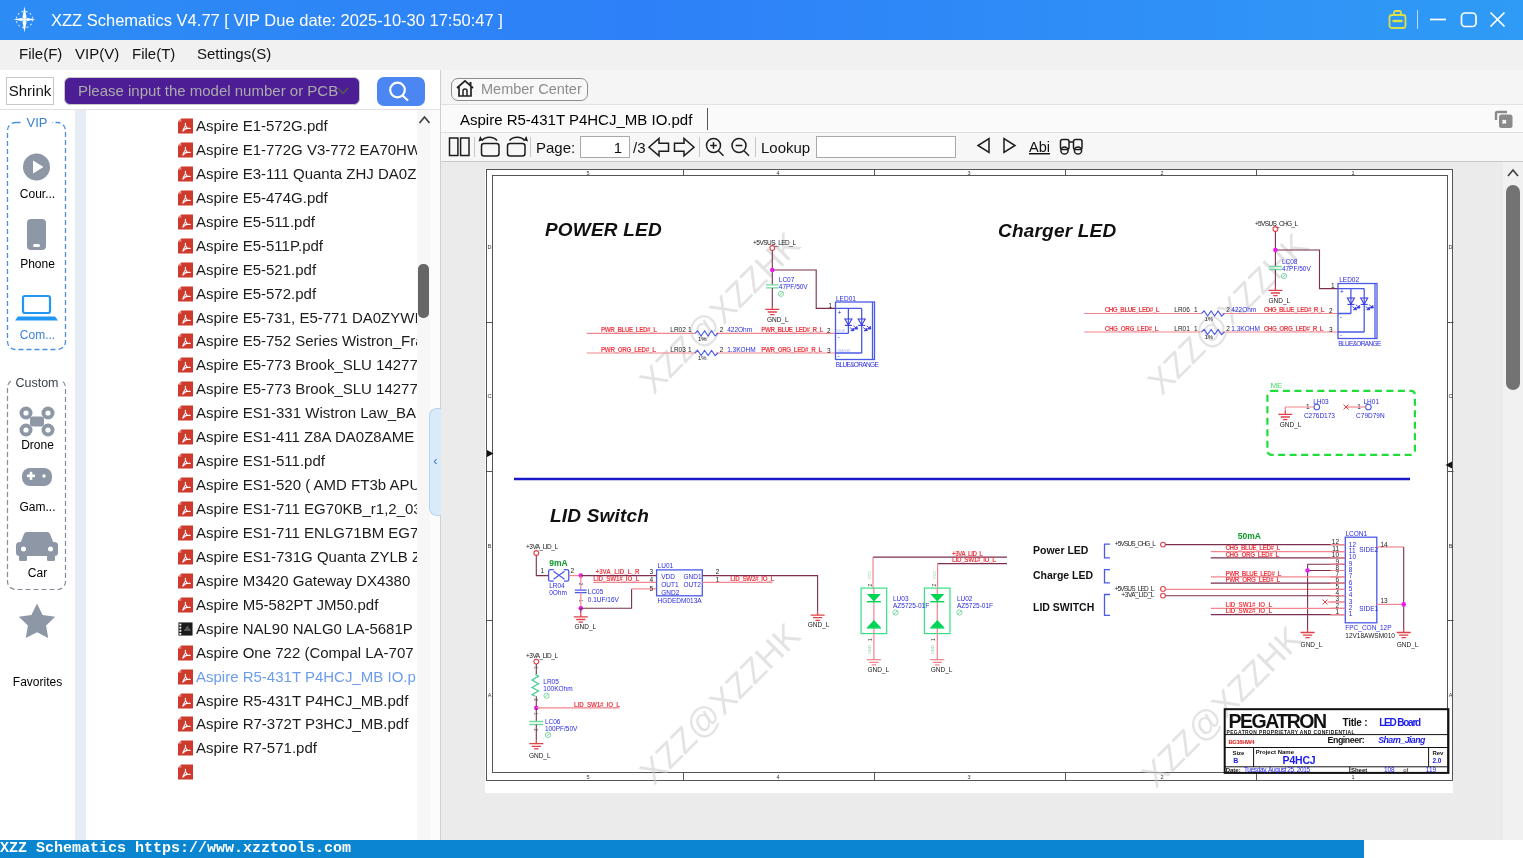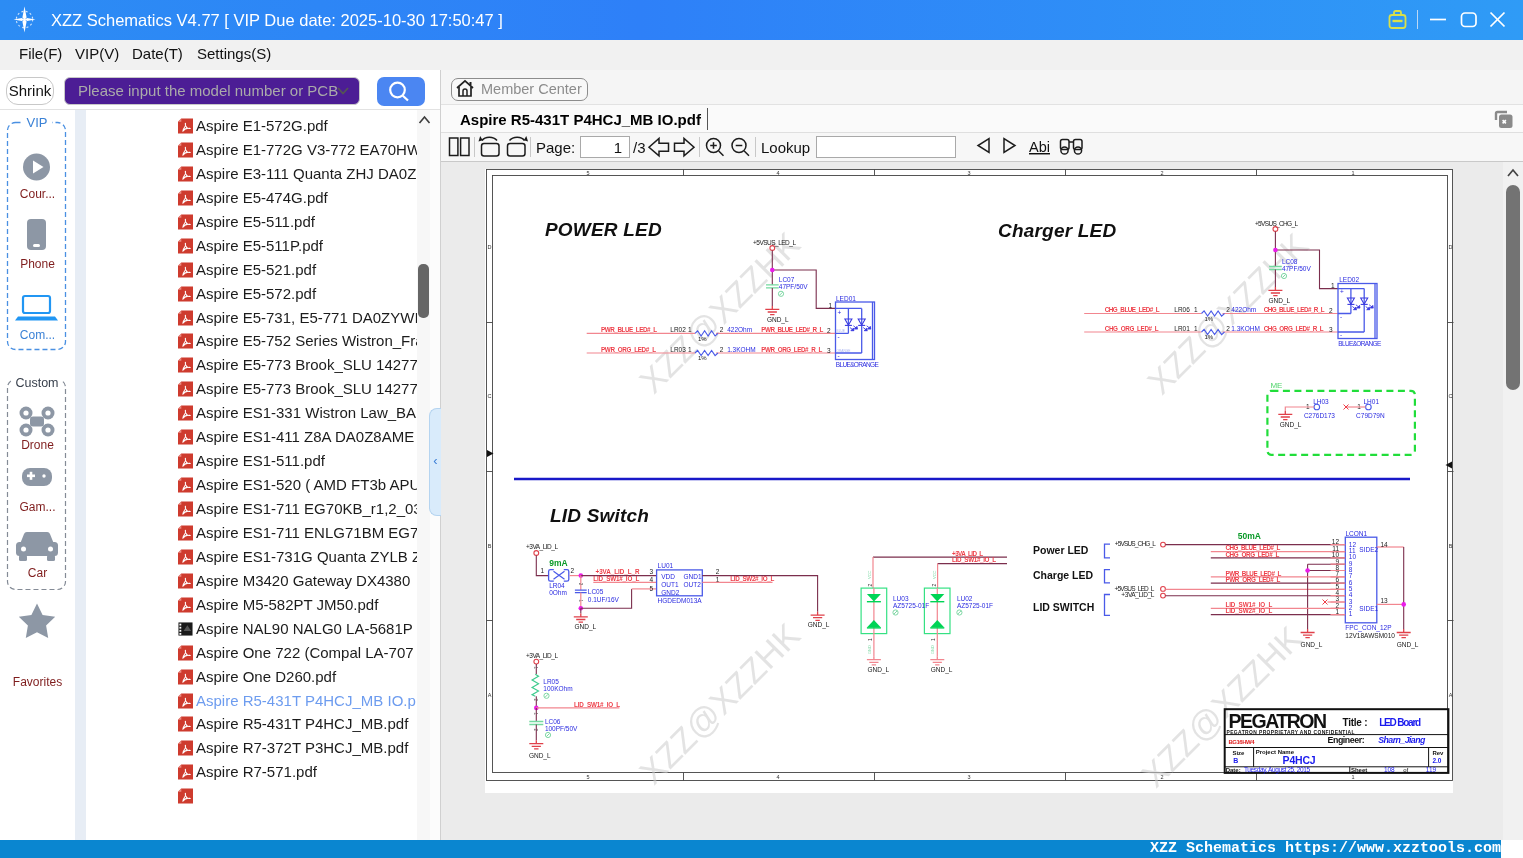--- a/index.html
+++ b/index.html
@@ -3,43 +3,43 @@
 <meta charset="utf-8">
 <style>
 *{margin:0;padding:0;box-sizing:border-box}
 html,body{width:1523px;height:858px;overflow:hidden;font-family:"Liberation Sans",sans-serif;background:#fff;position:relative}
 .abs{position:absolute}
 #titlebar{left:0;top:0;width:1523px;height:40px;background:linear-gradient(90deg,#2c8cf4 0%,#2e80f8 42%,#2f9bf6 100%)}
 #titletext{left:51px;top:11px;color:#fff;font-size:16.5px}
 #menubar{left:0;top:40px;width:1523px;height:38px;background:#f1f1f1;border-bottom:1px solid #dcdcdc;font-size:15px;color:#111}
 .mi{position:absolute;top:5px}
 #searchrow{left:0;top:70px;width:441px;height:40px;background:#fff;border-bottom:1px solid #e2e2e2}
-#shrinkbtn{left:6px;top:77px;width:48px;height:28px;border:1px solid #c8c8c8;border-radius:12px;font-size:15px;color:#111;text-align:center;line-height:26px;background:#fff}
+#shrinkbtn{left:6px;top:77px;width:48px;height:28px;border:1px solid #c8c8c8;border-radius:0;font-size:15px;color:#111;text-align:center;line-height:26px;background:#fff}
 #searchinput{left:64px;top:77px;width:296px;height:28px;border:1px solid #c8c8c8;border-radius:6px;background:#4c1d95;color:#aaa;font-size:15px;line-height:26px;padding-left:13px}
 #searchbtn{left:377px;top:77px;width:48px;height:29px;border-radius:7px;background:#4b86f2}
 #sidebar{left:0;top:110px;width:75px;height:730px;background:#fff}
 #sidebedge{left:75px;top:110px;width:11px;height:730px;background:#e7edf5}
 #filepanel{left:86px;top:110px;width:332px;height:730px;background:#fff;overflow:hidden}
 #fscroll{left:417px;top:110px;width:13px;height:730px;background:#f7f7f7}
 #fgap{left:430px;top:110px;width:10px;height:730px;background:#fcfcfc}
 #fthumb{left:418px;top:264px;width:11px;height:54px;background:#666;border-radius:5px}
 #collapser{left:429px;top:408px;width:12px;height:108px;background:#d9ebfb;border:1px solid #b5d4f0;border-right:none;border-radius:8px 0 0 8px;color:#3c7fd6;font-size:13px;text-align:center;line-height:104px}
 #vdivider{left:440px;top:70px;width:1px;height:770px;background:#d0d0d0}
 #memberrow{left:441px;top:70px;width:1082px;height:35px;background:#f5f5f5;border-bottom:1px solid #e2e2e2}
 #memberbtn{left:10px;top:8px;width:137px;height:23px;border:1px solid #8d8d8d;border-radius:7px;background:#f8f8f8}
 #tabrow{left:441px;top:105px;width:1082px;height:28px;background:#fafafa;border-bottom:1px solid #dfdfdf}
 #toolbar{left:441px;top:133px;width:1082px;height:29px;background:#f7f7f7;border-bottom:1px solid #c9c9c9}
 #viewer{left:441px;top:162px;width:1062px;height:678px;background:#ebebeb}
 #vscroll{left:1503px;top:162px;width:20px;height:678px;background:#f1f1f1}
 #vthumb{left:1506px;top:185px;width:14px;height:205px;background:#737373;border-radius:7px}
-#bottombar{left:0;top:840px;width:1501px;height:18px;background:#0a86d0;color:#fff;font-family:"Liberation Mono",monospace;font-size:15px;font-weight:bold;text-align:right;line-height:18px;letter-spacing:0px}
+#bottombar{left:0;top:840px;width:1364px;height:18px;background:#0a86d0;color:#fff;font-family:"Liberation Mono",monospace;font-size:15px;font-weight:bold;text-align:left;line-height:18px;letter-spacing:0px}
 .frow{position:relative;height:23.95px;font-size:15px;color:#1c1c1c;white-space:nowrap}
 .frow svg{position:absolute;left:92px;top:4px}
 .frow span{position:absolute;left:110px;top:3px}
-.lbl{position:absolute;width:75px;text-align:center;font-size:12px;color:#7f1d1d}
+.lbl{position:absolute;width:75px;text-align:center;font-size:12px;color:#000000}
 </style>
 </head>
 <body>
 <div class="abs" id="titlebar"></div>
 <div class="abs" id="titletext">XZZ Schematics V4.77 [ VIP Due date: 2025-10-30 17:50:47 ]</div>
 <svg class="abs" style="left:11px;top:6px" width="27" height="27" viewBox="0 0 27 27">
 <circle cx="13.5" cy="13.5" r="8.2" fill="none" stroke="#cfe4fb" stroke-width="1.1" stroke-dasharray="2 2.4"></circle>
 <path d="M13.5 0.5 L15.6 11.4 L13.5 13.5 L11.4 11.4 Z" fill="#fff"></path>
 <path d="M13.5 26.5 L15.6 15.6 L13.5 13.5 L11.4 15.6 Z" fill="#fff"></path>
 <path d="M2.5 13.5 L11 11.9 L12.6 13.5 L11 15.1 Z" fill="#fff"></path>
@@ -56,21 +56,21 @@
 <g stroke="#fff" stroke-width="1.7" fill="none">
 <line x1="42" y1="9.5" x2="58" y2="9.5"></line>
 <rect x="73.5" y="3" width="14.5" height="13.5" rx="3.5"></rect>
 <line x1="102.5" y1="2.5" x2="116.5" y2="16.5"></line>
 <line x1="116.5" y1="2.5" x2="102.5" y2="16.5"></line>
 </g>
 </svg>
 <div class="abs" id="menubar">
 <span class="mi" style="left:19px">File(F)</span>
 <span class="mi" style="left:75px">VIP(V)</span>
-<span class="mi" style="left:132px">Date(T)</span>
+<span class="mi" style="left:132px">File(T)</span>
 <span class="mi" style="left:197px">Settings(S)</span>
 </div>
 <div class="abs" id="searchrow"></div>
 <div class="abs" id="shrinkbtn">Shrink</div>
 <div class="abs" id="searchinput">Please input the model number or PCB</div>
 <svg class="abs" style="left:336px;top:86px" width="14" height="10" viewBox="0 0 14 10">
     <path d="M2 2 L7 7.5 L12 2" stroke="#555" stroke-width="1.8" fill="none"></path>
   </svg>
 <div class="abs" id="searchbtn"></div>
 <svg class="abs" style="left:385px;top:80px" width="30" height="24" viewBox="0 0 30 24">
@@ -290,26 +290,20 @@
 <div class="frow">
       <svg width="15" height="16">
         <use href="#pdfi"></use>
       </svg>
       <span>Aspire One 722 (Compal LA-707</span>
     </div>
 <div class="frow">
       <svg width="15" height="16">
         <use href="#pdfi"></use>
       </svg>
-      <span>Aspire One D260.pdf</span>
-    </div>
-<div class="frow">
-      <svg width="15" height="16">
-        <use href="#pdfi"></use>
-      </svg>
       <span style="color:#6d9cef">Aspire R5-431T P4HCJ_MB IO.p</span>
     </div>
 <div class="frow">
       <svg width="15" height="16">
         <use href="#pdfi"></use>
       </svg>
       <span>Aspire R5-431T P4HCJ_MB.pdf</span>
     </div>
 <div class="frow">
       <svg width="15" height="16">
@@ -342,21 +336,21 @@
     <div class="abs" id="memberbtn"></div>
   </div>
 <svg class="abs" style="left:455px;top:79px" width="20" height="19" viewBox="0 0 20 19">
 <path d="M2 9 L10 1.8 L18 9" fill="none" stroke="#222" stroke-width="1.7"></path>
 <path d="M4 8 V17 H16 V8" fill="none" stroke="#222" stroke-width="1.7"></path>
 <path d="M8 17 v-5 a2 2 0 0 1 4 0 v5" fill="none" stroke="#222" stroke-width="1.5"></path>
 <path d="M14.5 3 h2 v3 h-2 Z" fill="#222"></path>
 </svg>
 <div class="abs" style="left:481px;top:81px;font-size:14.5px;color:#8c8c8c">Member Center</div>
 <div class="abs" id="tabrow"></div>
-<div class="abs" style="left:460px;top:111px;font-size:15px;font-weight:bold;color:#000">Aspire R5-431T P4HCJ_MB IO.pdf</div>
+<div class="abs" style="left:460px;top:111px;font-size:15px;font-weight:normal;color:#000">Aspire R5-431T P4HCJ_MB IO.pdf</div>
 <div class="abs" style="left:707px;top:108px;width:1px;height:22px;background:#555"></div>
 <svg class="abs" style="left:1494px;top:110px" width="19" height="19" viewBox="0 0 19 19">
 <path d="M2 10 V3.5 a1.5 1.5 0 0 1 1.5-1.5 H13" fill="none" stroke="#8a8a8a" stroke-width="2.4"></path>
 <rect x="5" y="4.5" width="13.5" height="13.5" rx="2.5" fill="#8a8a8a"></rect>
 <path d="M8.6 8.1 l3.3 3.3 M11.9 8.1 l-3.3 3.3" transform="translate(0,2)" stroke="#fff" stroke-width="1.6"></path>
 </svg>
 <div class="abs" id="toolbar"></div>
 <svg class="abs" style="left:441px;top:133px" width="660" height="28" viewBox="0 0 660 28">
 <g fill="none" stroke="#1c1c1c" stroke-width="1.5">
 <rect x="8.5" y="5" width="8.4" height="17.5"></rect>

